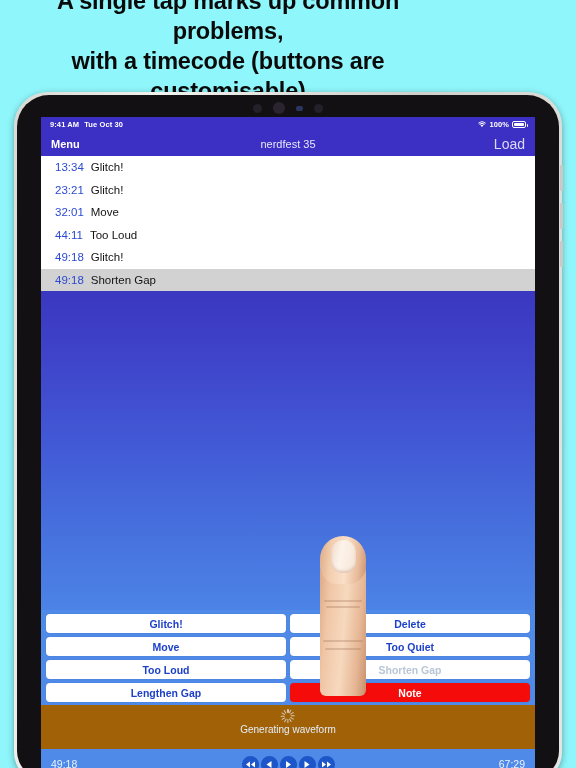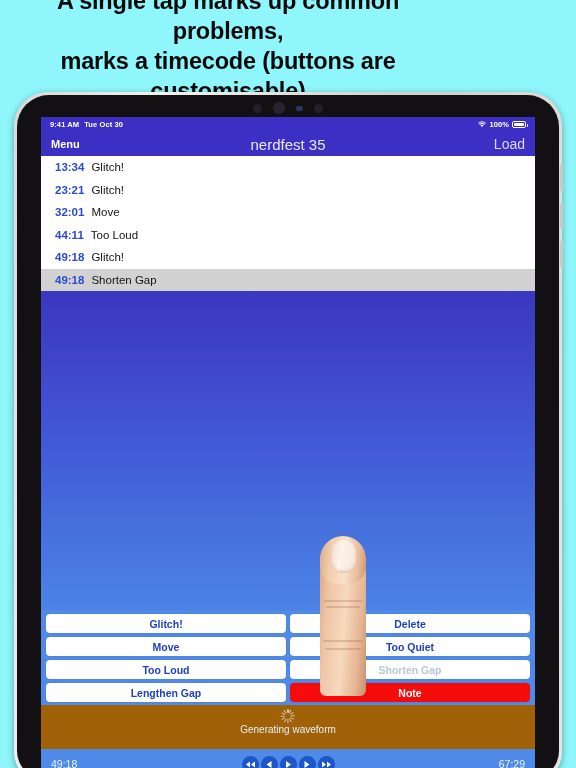--- a/index.html
+++ b/index.html
@@ -89,34 +89,34 @@
   .navbar {
     height: 24px; flex: 0 0 24px;
     background: #3b2fc4;
     display: flex; align-items: center;
     padding: 0 10px;
     color: #fff; position: relative;
   }
   .nav-btn { font-size: 11px; font-weight: bold; color: #fff; cursor: pointer; }
   .nav-title {
     position: absolute; left: 0; width: 100%;
-    text-align: center; font-size: 15px; color: #e9e7fb;
+    text-align: center; font-size: 11px; color: #e9e7fb;
     pointer-events: none;
   }
   .nav-right { margin-left: auto; font-size: 14px; color: #ddd9f5; cursor: pointer; }
 
   
   .marklist { background: #ffffff; flex: 0 0 auto; }
   .markrow {
     height: 22.5px;
     display: flex; align-items: center; gap: 7px;
     padding-left: 14px;
     font-size: 11.5px; color: #141414;
   }
-  .markrow .tc { color: #2b49d4; font-weight: 700; }
+  .markrow .tc { color: #2b49d4; font-weight: 400; }
   .markrow.sel { background: #d2d2d2; }
 
   
   .body-grad {
     flex: 1 1 auto;
     background: linear-gradient(180deg,#3a37c0 0%, #3f45ca 22%, #4259d6 48%, #4670dd 74%, #4c83e6 100%);
     position: relative;
   }
 
   
@@ -212,21 +212,21 @@
   .finger .c1 { top: 64px; }
   .finger .c2 { top: 70px; width: 34px; left: 14px; }
   .finger .c3 { top: 104px; width: 40px; left: 11px; }
   .finger .c4 { top: 112px; width: 36px; left: 13px; }
 </style>
 </head>
 <body>
 
 <div class="headline">
   <div>A single tap marks up common problems,</div>
-  <div>marks a timecode (buttons are customisable)</div>
+  <div>with a timecode (buttons are customisable)</div>
 </div>
 
 <div class="device">
   <div class="bezel">
 
     <div class="cameras">
       <span class="cam"></span>
       <span class="cam big"></span>
       <span class="cam sensor"></span>
       <span class="cam"></span>

